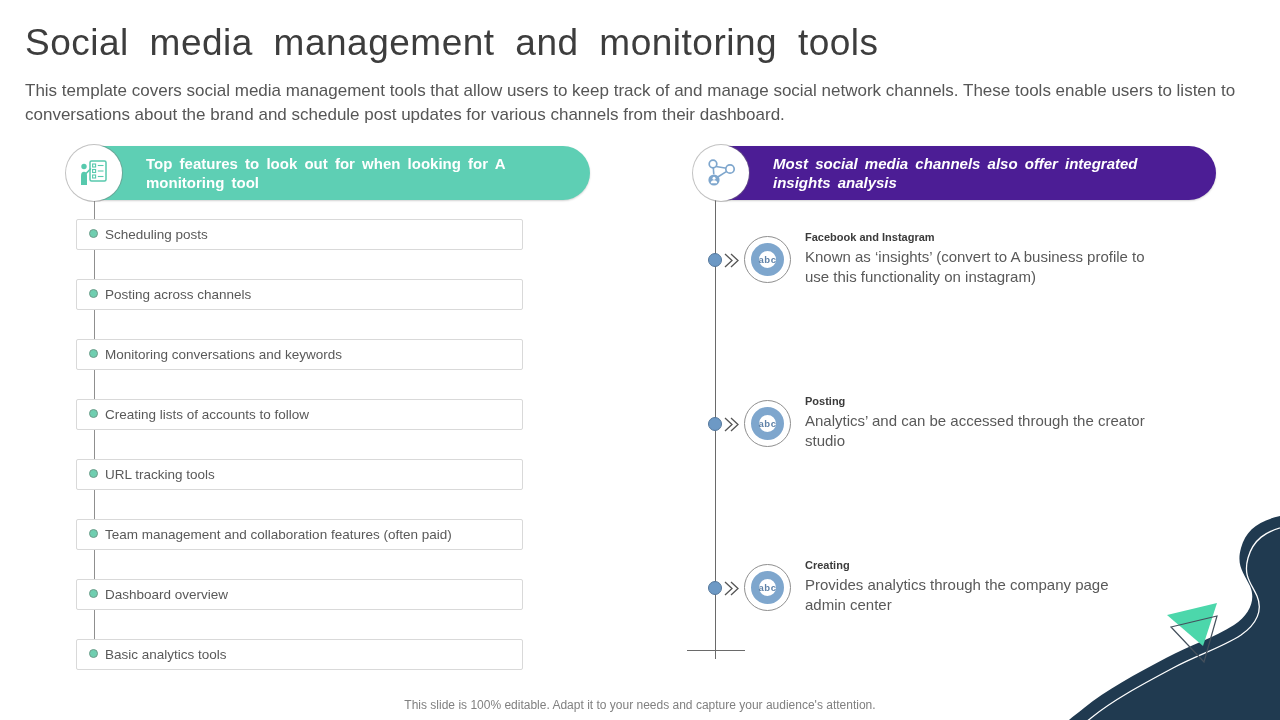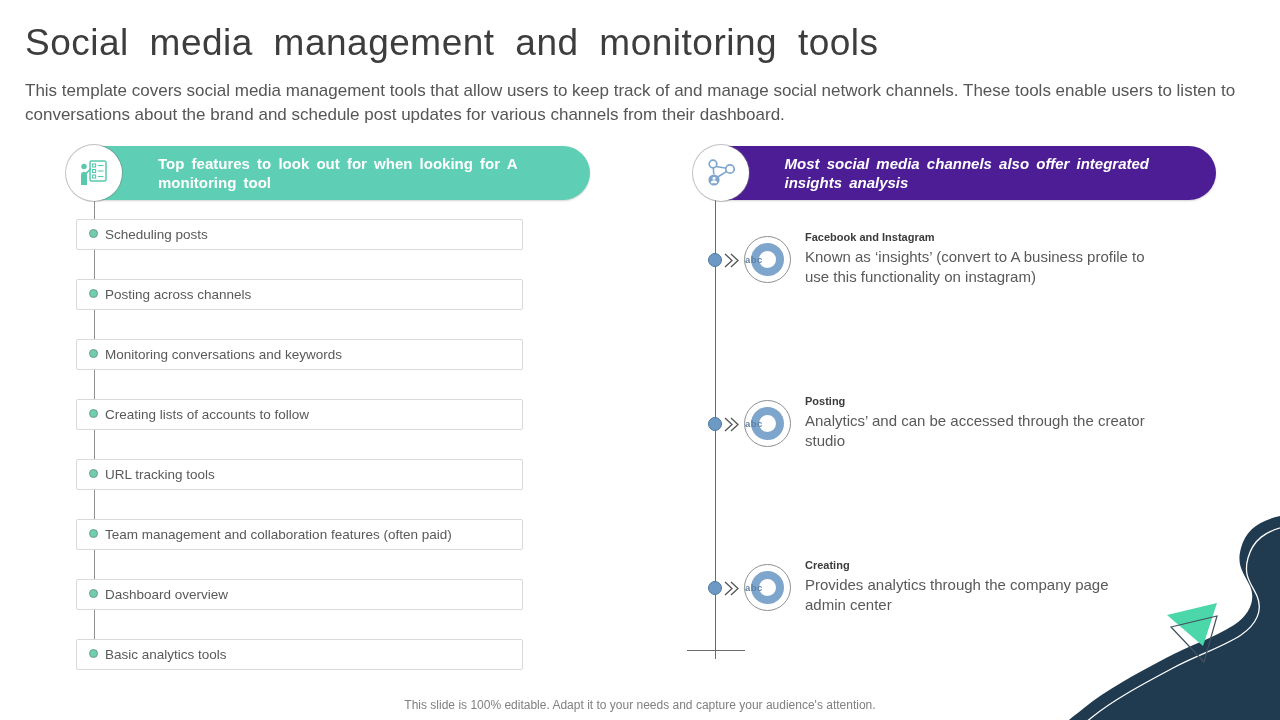--- a/index.html
+++ b/index.html
@@ -21,21 +21,20 @@
     position:absolute; left:25px; top:79px; width:1232px;
     font-size:17px; line-height:1.4; color:#565656;
   }
 
   
   .pill {
     position:absolute; top:146px; height:54px;
     border-radius:27px;
     display:flex; align-items:center;
     box-shadow:0 1px 2px rgba(0,0,0,0.18);
-    justify-content:center;
   }
   .pill-left  { left:68px;  width:522px; background:#5ecfb4; }
   .pill-right { left:695px; width:521px; background:#4c1d95;font-style:italic; }
   .pill-text {
     margin-left:78px; width:420px;
     color:#ffffff; font-weight:bold; font-size:15px;
     line-height:1.28; word-spacing:3px;
   }
   .icon-circle {
     position:absolute; top:145px; width:56px; height:56px;
@@ -83,21 +82,21 @@
   .ring-outer {
     position:absolute; left:744px; width:47px; height:47px;
     background:#ffffff; border:1px solid #8f8f8f; border-radius:50%;
     display:flex; align-items:center; justify-content:center;
   }
   .ring-inner {
     width:33px; height:33px; border-radius:50%;
     border:8px solid #7ea6cd; background:#ffffff;
   }
   .ring-label {
-    position:absolute; width:100%; 
+    position:absolute; width:100%; text-align:center;
     font-size:9.5px; font-weight:bold; color:#5f82a8;
     letter-spacing:0.5px;
   }
   .entry-text { position:absolute; left:805px; width:345px; }
   .entry-title { font-size:11px; font-weight:bold; color:#3b3b3b; margin-bottom:4px; }
   .entry-desc  { font-size:15px; color:#595959; line-height:1.35; }
 
   .footer-note {
     position:absolute; left:0; right:0; top:698px;
     text-align:center; font-size:12px; color:#808080;

